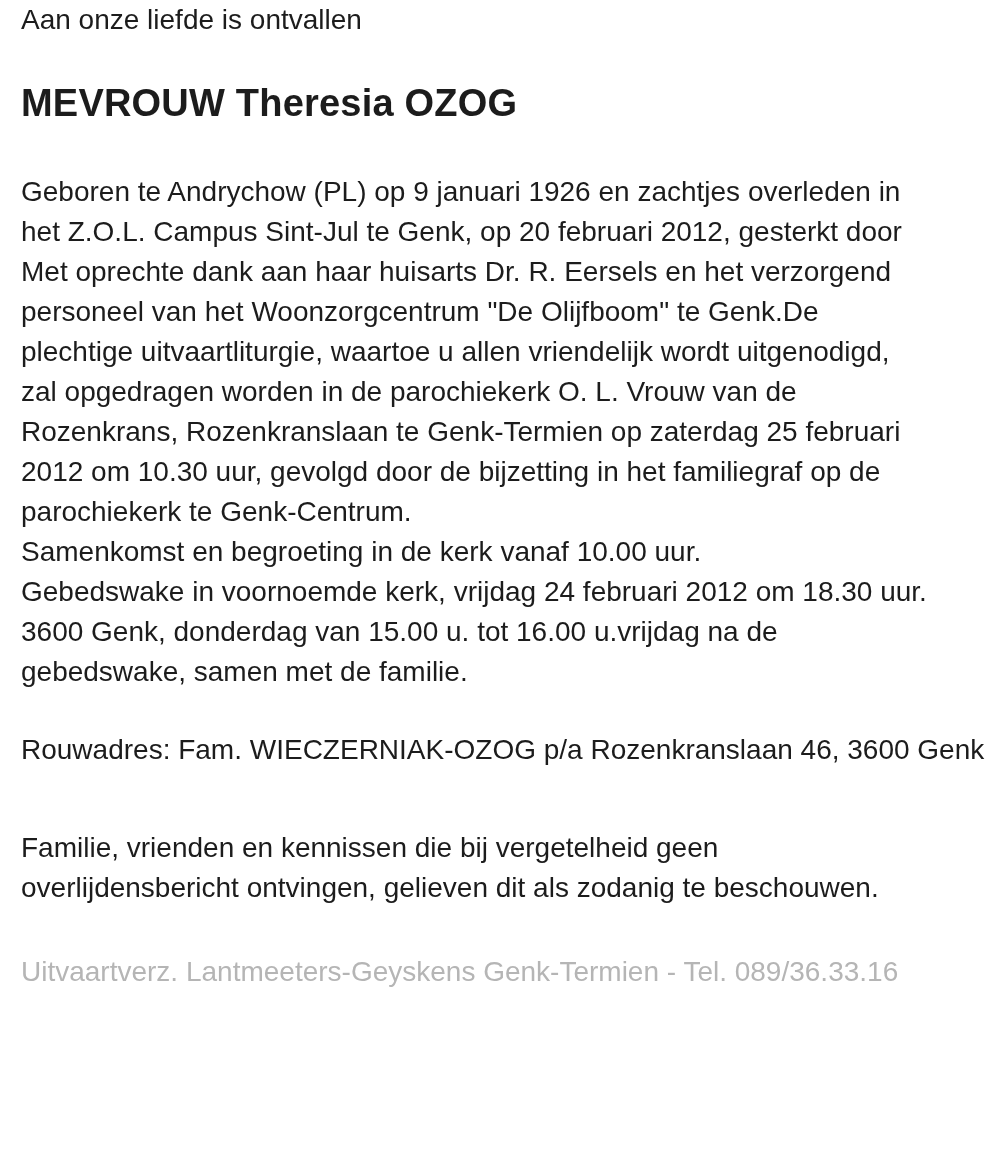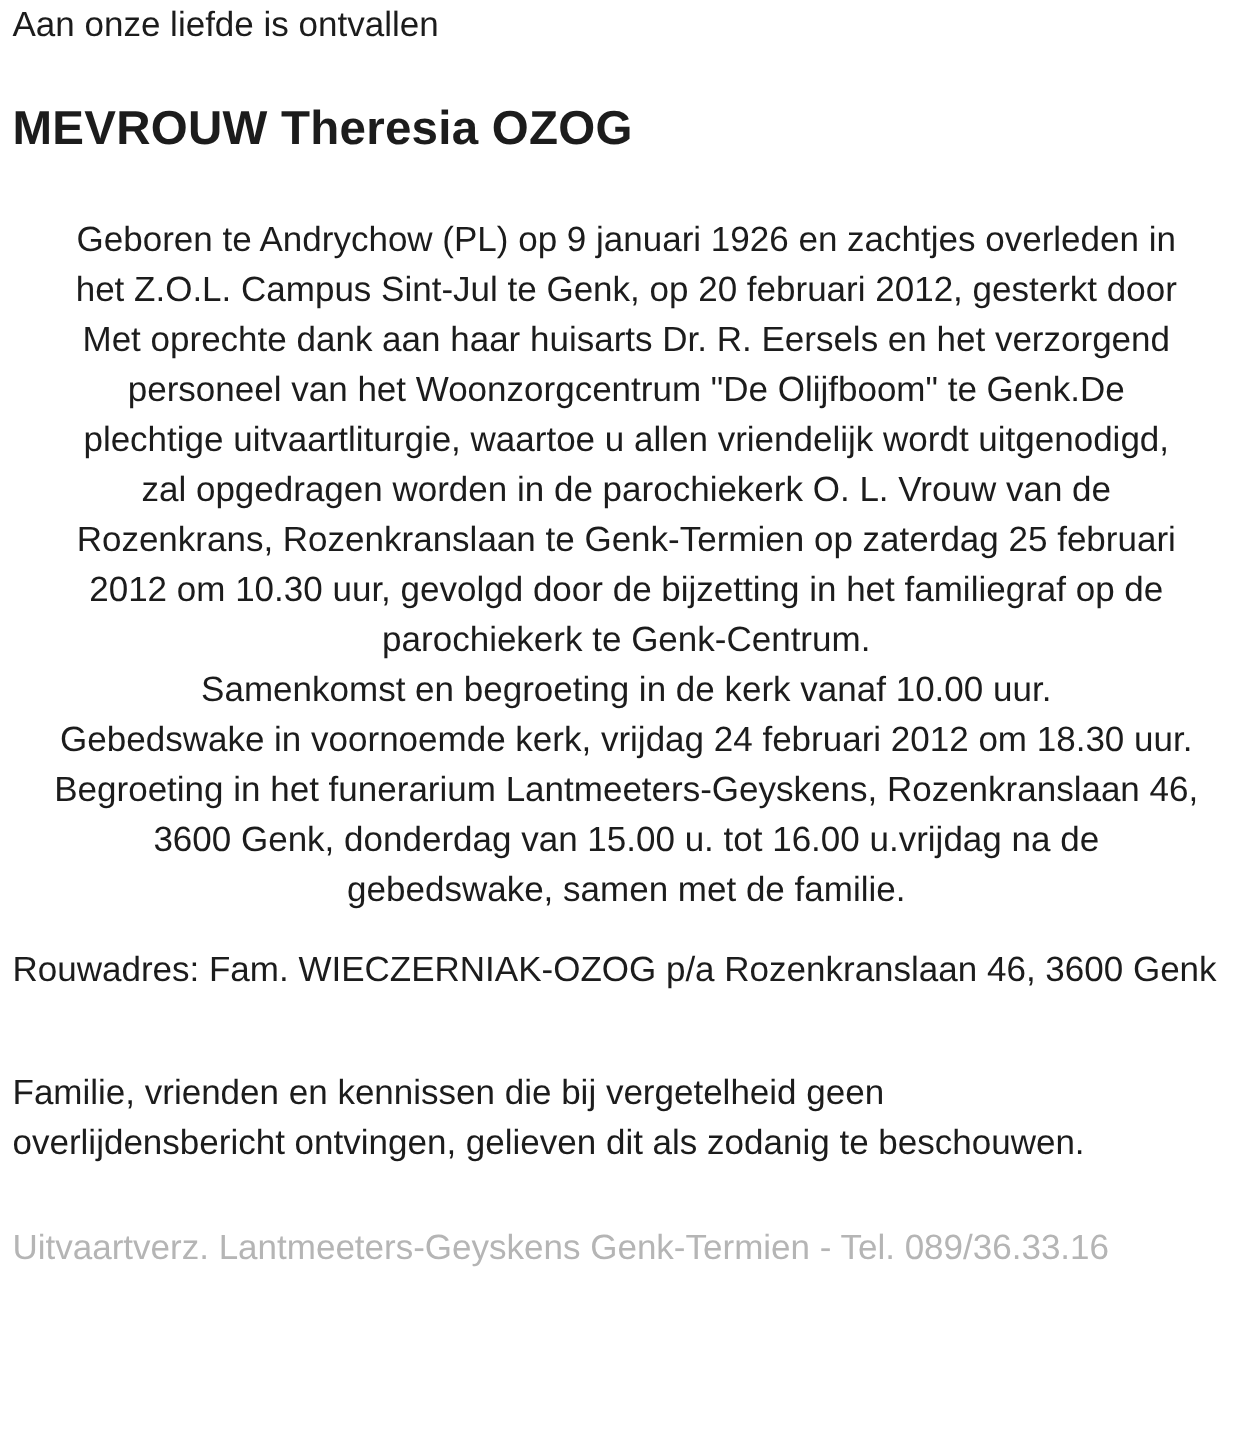--- a/index.html
+++ b/index.html
@@ -12,41 +12,41 @@
     width: 1000px;
     height: 1150px;
     background: var(--bg-color);
     font-family: "Liberation Sans", sans-serif;
     color: var(--text-color);
     overflow: hidden;
   }
   .page {
     width: 1000px;
     height: 1150px;
-    padding-left: 10px;
+    padding-left: 21px;
     padding-right: 8px;
   }
   .line {
     font-size: 28px;
     line-height: 40px;
     white-space: nowrap;
     font-weight: 400;
   }
   .intro-block { padding-top: 0; }
   .title {
     font-size: 38px;
     line-height: 54px;
     font-weight: 700;
     margin-top: 36px;
     letter-spacing: 0.2px;
     white-space: nowrap;
   }
   .subtitle-block { margin-top: 0; }
-  .body-block { margin-top: 42px; text-align: center; }
-  .rouwadres-block { margin-top: 24px; }
+  .body-block { margin-top: 42px; }
+  .rouwadres-block { margin-top: 38px; }
   .notice-block { margin-top: 58px; }
   .footer-block { margin-top: 44px; }
   .footer-line {
     color: var(--footer-color);
   }
 </style>
 </head>
 <body>
 
 <div class="page">
@@ -63,21 +63,20 @@
     <div class="line">het Z.O.L. Campus Sint-Jul te Genk, op 20 februari 2012, gesterkt door</div>
     <div class="line">Met oprechte dank aan haar huisarts Dr. R. Eersels en het verzorgend</div>
     <div class="line">personeel van het Woonzorgcentrum "De Olijfboom" te Genk.De</div>
     <div class="line">plechtige uitvaartliturgie, waartoe u allen vriendelijk wordt uitgenodigd,</div>
     <div class="line">zal opgedragen worden in de parochiekerk O. L. Vrouw van de</div>
     <div class="line">Rozenkrans, Rozenkranslaan te Genk-Termien op zaterdag 25 februari</div>
     <div class="line">2012 om 10.30 uur, gevolgd door de bijzetting in het familiegraf op de</div>
     <div class="line">parochiekerk te Genk-Centrum.</div>
     <div class="line">Samenkomst en begroeting in de kerk vanaf 10.00 uur.</div>
     <div class="line">Gebedswake in voornoemde kerk, vrijdag 24 februari 2012 om 18.30 uur.</div>
-    <div class="line">Begroeting in het funerarium Lantmeeters-Geyskens, Rozenkranslaan 46,</div>
     <div class="line">3600 Genk, donderdag van 15.00 u. tot 16.00 u.vrijdag na de</div>
     <div class="line">gebedswake, samen met de familie.</div>
   </div>
 
   <div class="rouwadres-block">
     <div class="line">Rouwadres: Fam. WIECZERNIAK-OZOG p/a Rozenkranslaan 46, 3600 Genk</div>
   </div>
 
   <div class="notice-block">
     <div class="line">Familie, vrienden en kennissen die bij vergetelheid geen</div>

